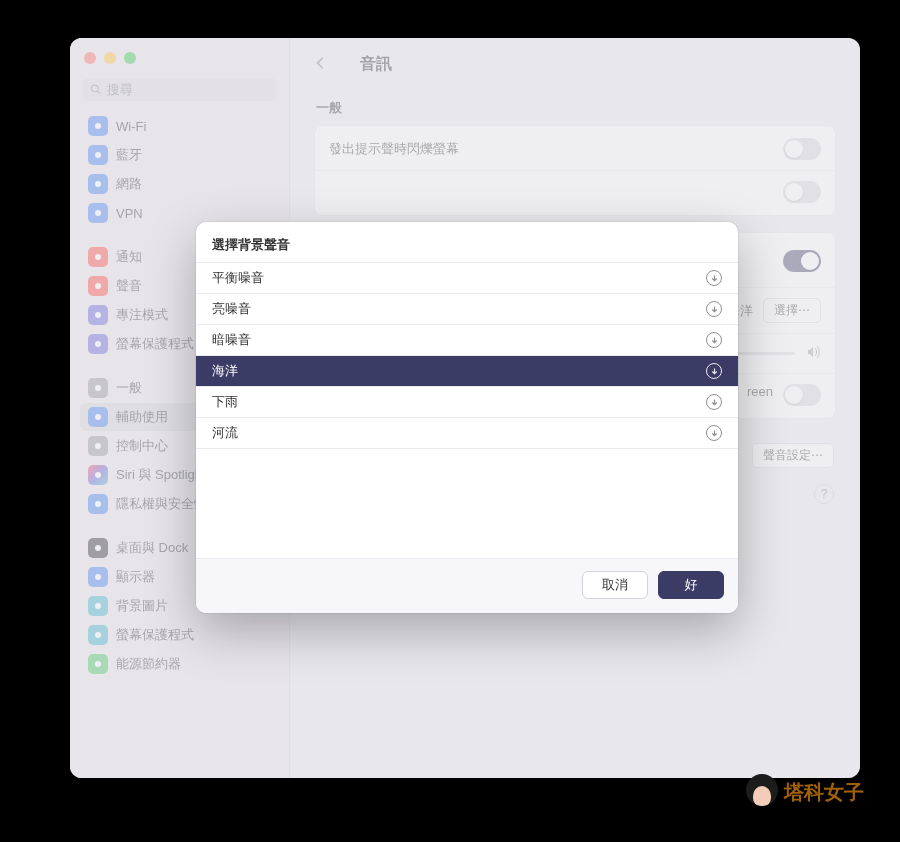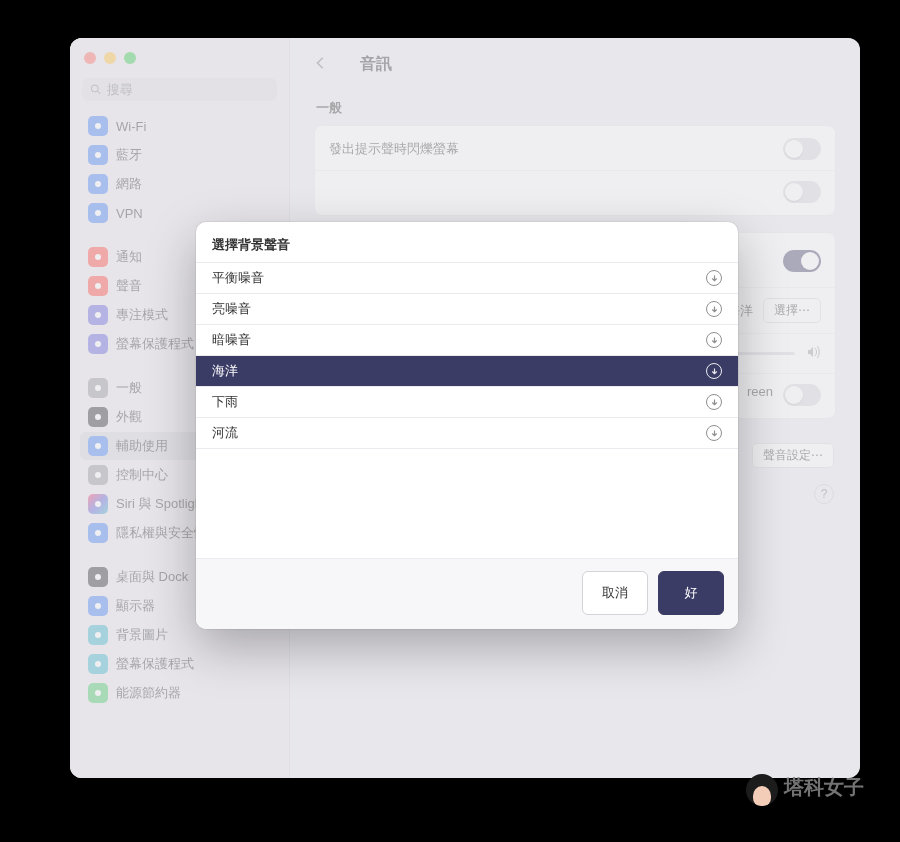--- a/index.html
+++ b/index.html
@@ -126,29 +126,29 @@
   }
   .opt.selected .dl{opacity:.9;}
   .opt .dl svg{width:9px;height:9px;fill:none;stroke:currentColor;stroke-width:1.6;}
   .modal-empty{height:110px;border-top:1px solid #eceaef;}
   .modal-footer{
     display:flex;justify-content:flex-end;gap:10px;
     padding:12px 14px 14px; border-top:1px solid #eceaef;
     background:#f7f6f9; border-radius:0 0 10px 10px;
   }
   .btn{
-    min-width:66px;padding:12px 18px;border-radius:6px;font-size:13px;text-align:center;
+    min-width:66px;padding:4px 18px;border-radius:6px;font-size:13px;text-align:center;
     border:1px solid #d3d3d8;background:#fff;color:#333;
   }
   .btn.primary{background:#3b3c66;border-color:#3b3c66;color:#fff;}
   
   .watermark{
     position:absolute; right:36px; bottom:36px;
-    color:#737373; font-weight:700; font-size:20px;
-    display:flex; align-items:flex-start; gap:6px;margin-top:17px;
+    color:#a16207; font-weight:700; font-size:20px;
+    display:flex; align-items:flex-end; gap:6px;margin-top:17px;
   }
   .watermark .wm-ico{
     width:32px;height:32px;background:#1c1c1c;border-radius:50%;
     display:flex;align-items:flex-end;justify-content:center;overflow:hidden;
   }
   .watermark .wm-ico::before{content:"";width:18px;height:20px;background:#f3cdb8;border-radius:50% 50% 40% 40%;}
 </style>
 </head>
 <body>
 
@@ -234,28 +234,20 @@
           <span>螢幕保護程式</span>
         </div>
         <div class="spacer"></div>
         <div class="nav-item">
           <span class="icon" style="background:#8e8e93;">
             <svg viewBox="0 0 16 16">
               <circle cx="8" cy="8" r="4"></circle>
             </svg>
           </span>
           <span>一般</span>
-        </div>
-        <div class="nav-item">
-          <span class="icon" style="background:#1c1c1e;">
-            <svg viewBox="0 0 16 16">
-              <circle cx="8" cy="8" r="4"></circle>
-            </svg>
-          </span>
-          <span>外觀</span>
         </div>
         <div class="nav-item active">
           <span class="icon" style="background:#3478f6;">
             <svg viewBox="0 0 16 16">
               <circle cx="8" cy="8" r="4"></circle>
             </svg>
           </span>
           <span>輔助使用</span>
         </div>
         <div class="nav-item">

